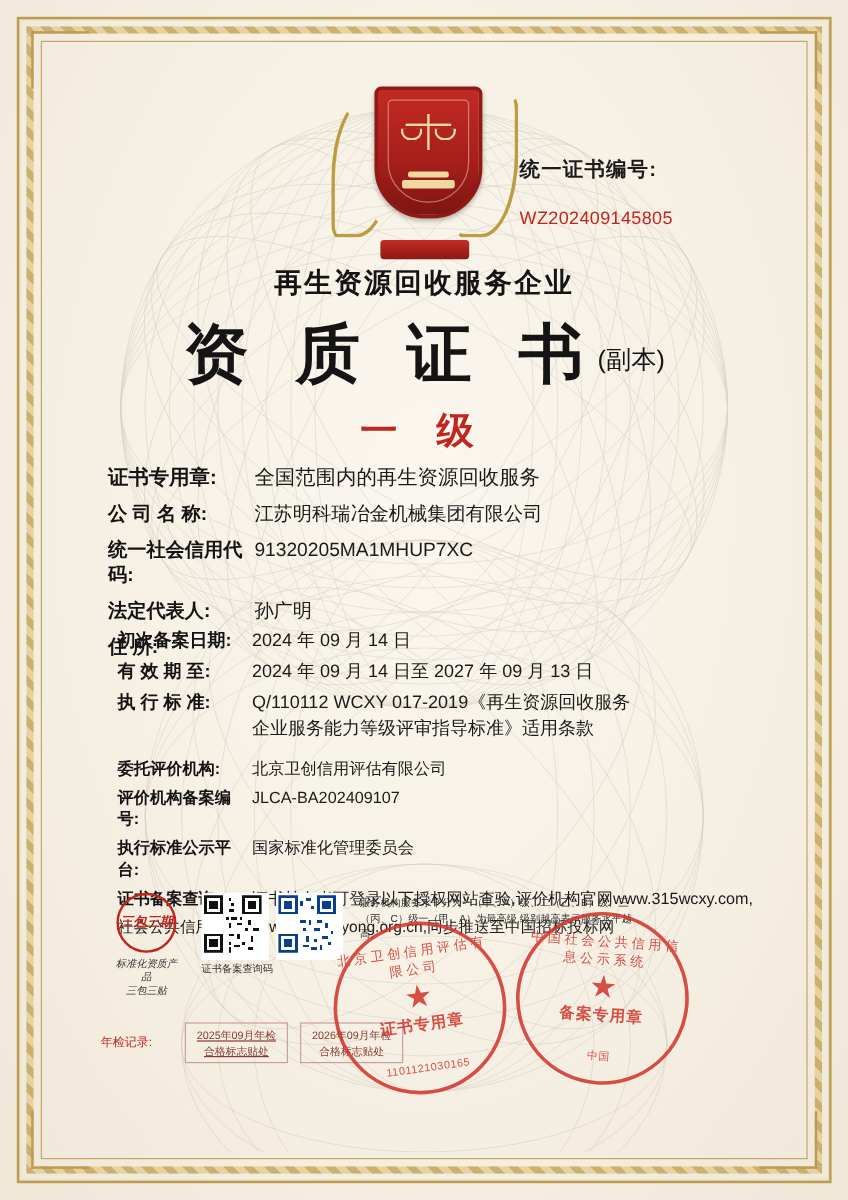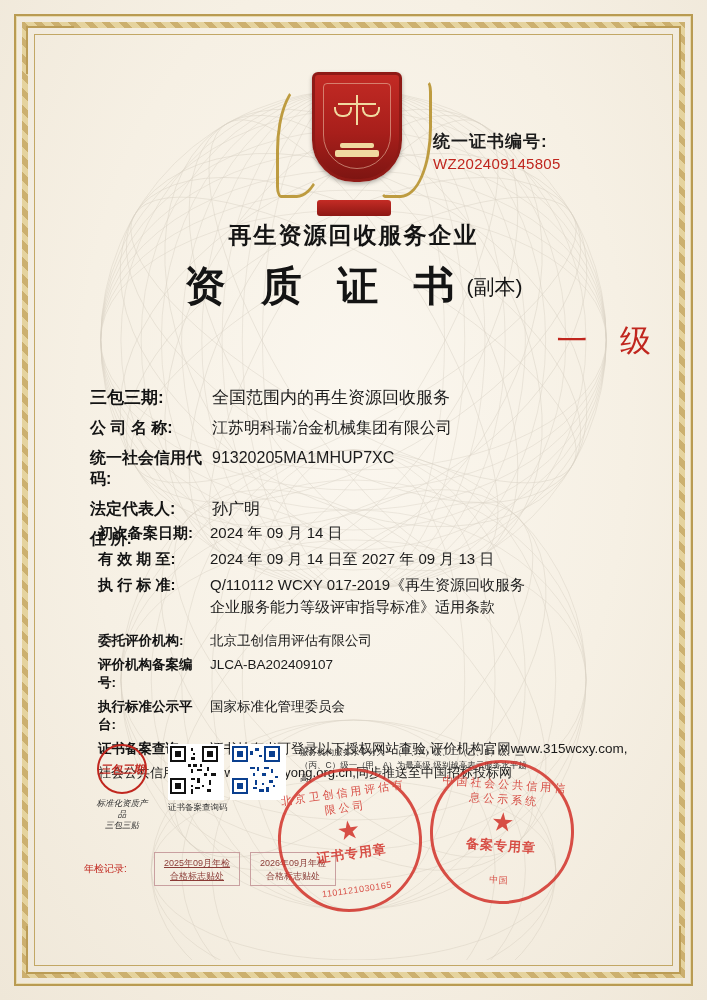--- a/index.html
+++ b/index.html
@@ -67,27 +67,27 @@
   .base{position:absolute;left:50%;transform:translateX(-50%);bottom:22px;width:44px;height:7px;background:#f0d9a0;border-radius:2px;}
   .base2{position:absolute;left:50%;transform:translateX(-50%);bottom:31px;width:34px;height:5px;background:#f0d9a0;border-radius:2px;}
   .wheat{position:absolute;top:14px;width:46px;height:112px;border:3px solid #b8932f;border-radius:60% 10% 60% 10%;opacity:.9;}
   .wheat.l{left:2px;border-right-color:transparent;border-top-color:transparent;}
   .wheat.r{right:2px;border-left-color:transparent;border-top-color:transparent;}
   .ribbon{position:absolute;left:50%;transform:translateX(-50%);bottom:0;width:74px;height:16px;background:linear-gradient(180deg,#c42c25,#8d1713);border-radius:3px;}
 
   
   .cert-no{position:absolute;right:20px;top:86px;text-align:left;width:210px;}
   .cert-no .lbl{font-size:17px;color:#1b1b1b;font-weight:bold;letter-spacing:1px;}
-  .cert-no .val{font-size:15px;color:#c0261e;margin-top:2px;letter-spacing:.3px;}
+  .cert-no .val{font-size:15px;color:#c0261e;margin-top:21px;letter-spacing:.3px;}
 
   .title-block{position:absolute;left:0;right:0;top:176px;text-align:center;}
   .t1{font-size:23px;font-weight:bold;color:#141414;letter-spacing:2px;}
-  .t2{font-size:41px;font-weight:bold;color:#141414;letter-spacing:12px;margin-top:8px;display:inline-block;}
+  .t2{font-size:54px;font-weight:bold;color:#141414;letter-spacing:12px;margin-top:8px;display:inline-block;}
   .t2-sub{font-size:21px;color:#141414;vertical-align:6px;letter-spacing:0;}
-  .t3{font-size:31px;font-weight:normal;color:#c0261e;letter-spacing:12px;margin-top:6px;text-align:right;}
+  .t3{font-size:31px;font-weight:bold;color:#c0261e;letter-spacing:12px;margin-top:6px;}
 
   
   .fields{position:absolute;left:46px;right:20px;top:342px;}
   .row{display:flex;align-items:baseline;margin-bottom:9px;}
   .row .k{
     width:122px;flex:0 0 122px;font-size:16px;font-weight:bold;color:#131313;
     display:flex;justify-content:space-between;
   }
   .row .v{font-size:16px;color:#1a1a1a;}
   .row.big .k{font-size:17px;}
@@ -252,21 +252,21 @@
     <div class="title-block">
       <div class="t1">再生资源回收服务企业</div>
       <div>
         <span class="t2">资 质 证 书</span><span class="t2-sub">(副本)</span>
       </div>
       <div class="t3">一 级</div>
     </div>
 
     <div class="fields">
       <div class="row big">
-        <div class="k">三包三期:</div>
+        <div class="k">证书专用章:</div>
         <div class="v">全国范围内的再生资源回收服务</div>
       </div>
       <div class="row">
         <div class="k">公 司 名 称:</div>
         <div class="v">江苏明科瑞冶金机械集团有限公司</div>
       </div>
       <div class="row">
         <div class="k">统一社会信用代码:</div>
         <div class="v">91320205MA1MHUP7XC</div>
       </div>

